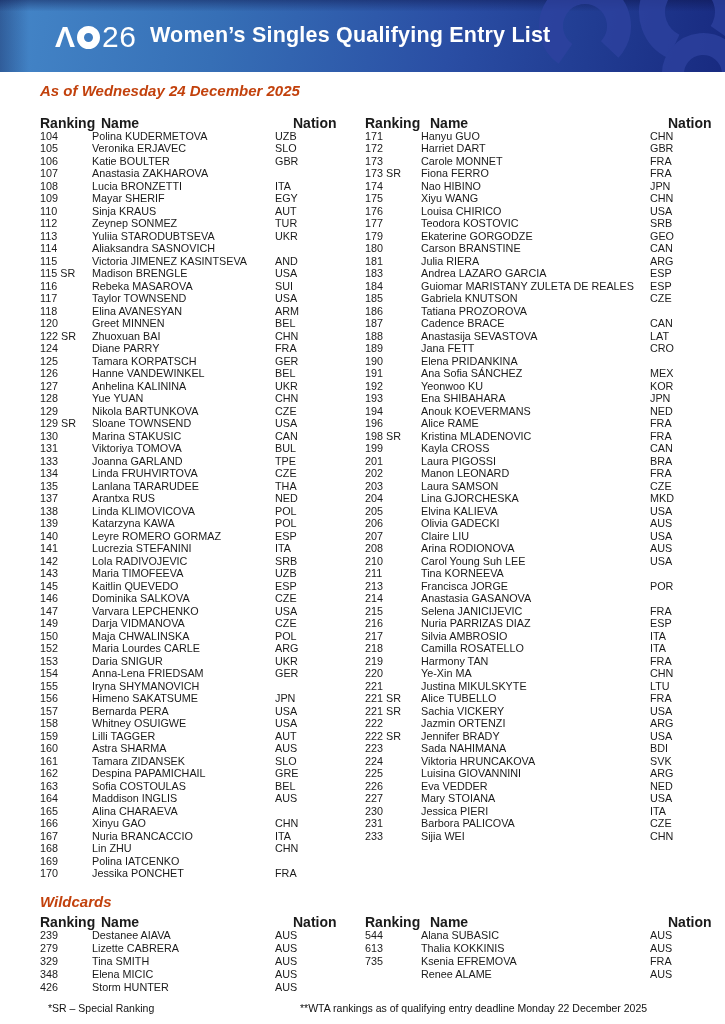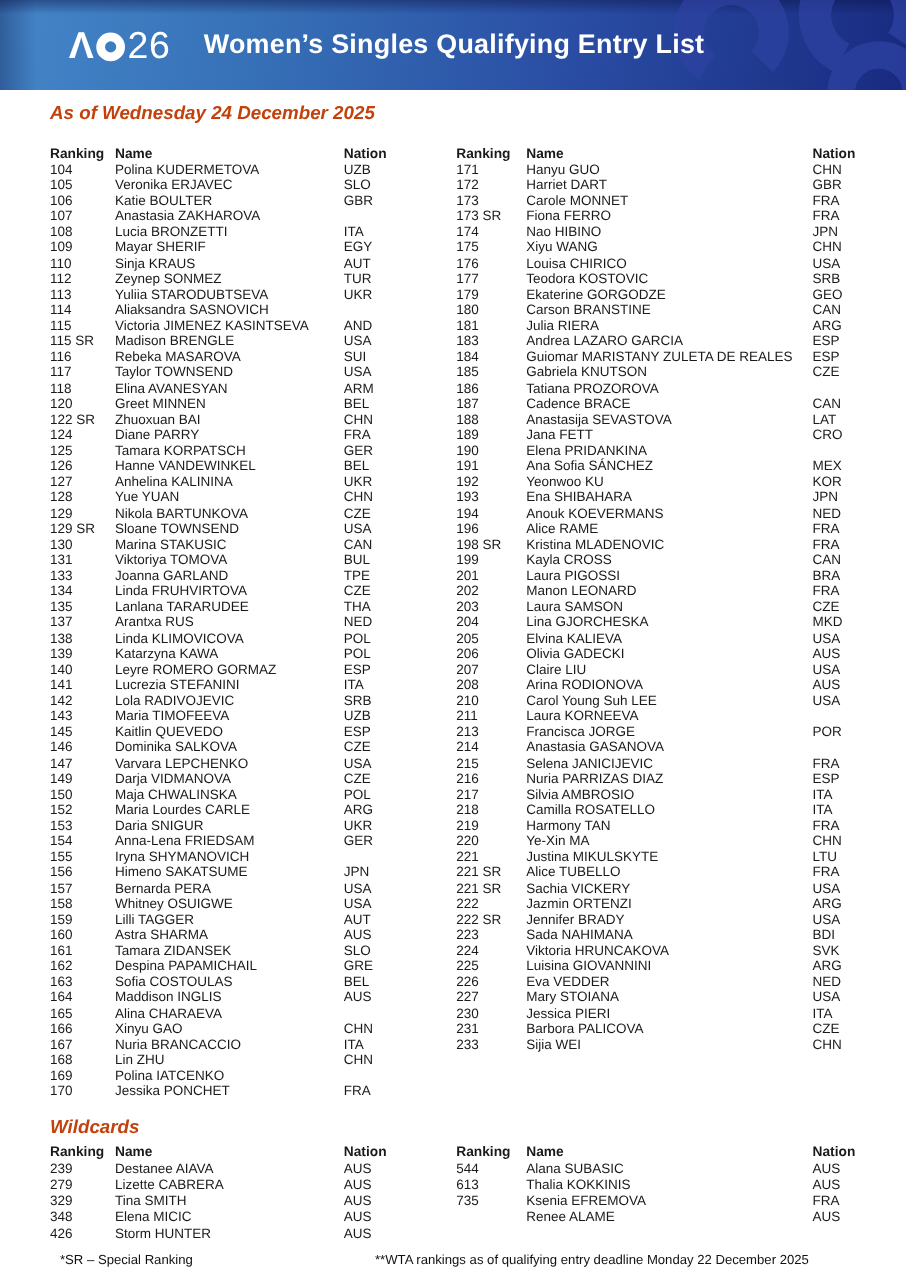--- a/index.html
+++ b/index.html
@@ -24,34 +24,34 @@
     position:absolute;left:55px;top:20px;height:34px;display:flex;align-items:center;
     color:#ffffff;font-weight:bold;font-size:30px;letter-spacing:1px;
   }
   .logo-a{font-weight:800;}
   .logo-o{
     display:inline-block;width:23px;height:23px;border-radius:50%;
     border:7.5px solid #ffffff;box-sizing:border-box;margin:0 2px 0 1px;
   }
   .logo-num{font-weight:400;letter-spacing:0.5px;}
   .header-title{
-    position:absolute;left:163px;top:23px;color:#ffffff;
+    position:absolute;left:150px;top:23px;color:#ffffff;
     font-size:21.5px;font-weight:bold;letter-spacing:0.2px;
   }
   
   .section-heading{
     position:absolute;font-size:15px;font-weight:bold;font-style:italic;color:#c2410c;
   }
   #as-of-heading{left:40px;top:82px;}
   #wildcards-heading{left:40px;top:893px;font-style:italic;}
   
   .entry-table{position:absolute;font-size:10.8px;line-height:12.5px;}
   .row{display:grid;height:12.5px;align-items:center;white-space:nowrap;}
   .wc .row{height:13px;}
-  .header-row{font-weight:bold;font-size:11px;}
+  .header-row{font-weight:bold;font-size:14px;gap:9px;}
   .lt .row{grid-template-columns:52px 183px 1fr;}
   .rt .row{grid-template-columns:56px 229px 1fr;}
   #main-left{left:40px;top:117px;width:315px;}
   #main-right{left:365px;top:117px;width:345px;}
   #wc-left{left:40px;top:916px;width:315px;}
   #wc-right{left:365px;top:916px;width:345px;}
   .cell{overflow:visible;}
   
   .footnotes{position:absolute;top:1002px;left:0;width:725px;font-size:10.5px;color:#111;}
   .footnote-left{position:absolute;left:48px;top:0;}
@@ -565,21 +565,21 @@
         <span class="cell">Arina RODIONOVA</span>
         <span class="cell">AUS</span>
       </div>
       <div class="row">
         <span class="cell">210</span>
         <span class="cell">Carol Young Suh LEE</span>
         <span class="cell">USA</span>
       </div>
       <div class="row">
         <span class="cell">211</span>
-        <span class="cell">Laura KORNEEVA</span>
+        <span class="cell">Tina KORNEEVA</span>
         <span class="cell"></span>
       </div>
       <div class="row">
         <span class="cell">213</span>
         <span class="cell">Francisca JORGE</span>
         <span class="cell">POR</span>
       </div>
       <div class="row">
         <span class="cell">214</span>
         <span class="cell">Anastasia GASANOVA</span>

